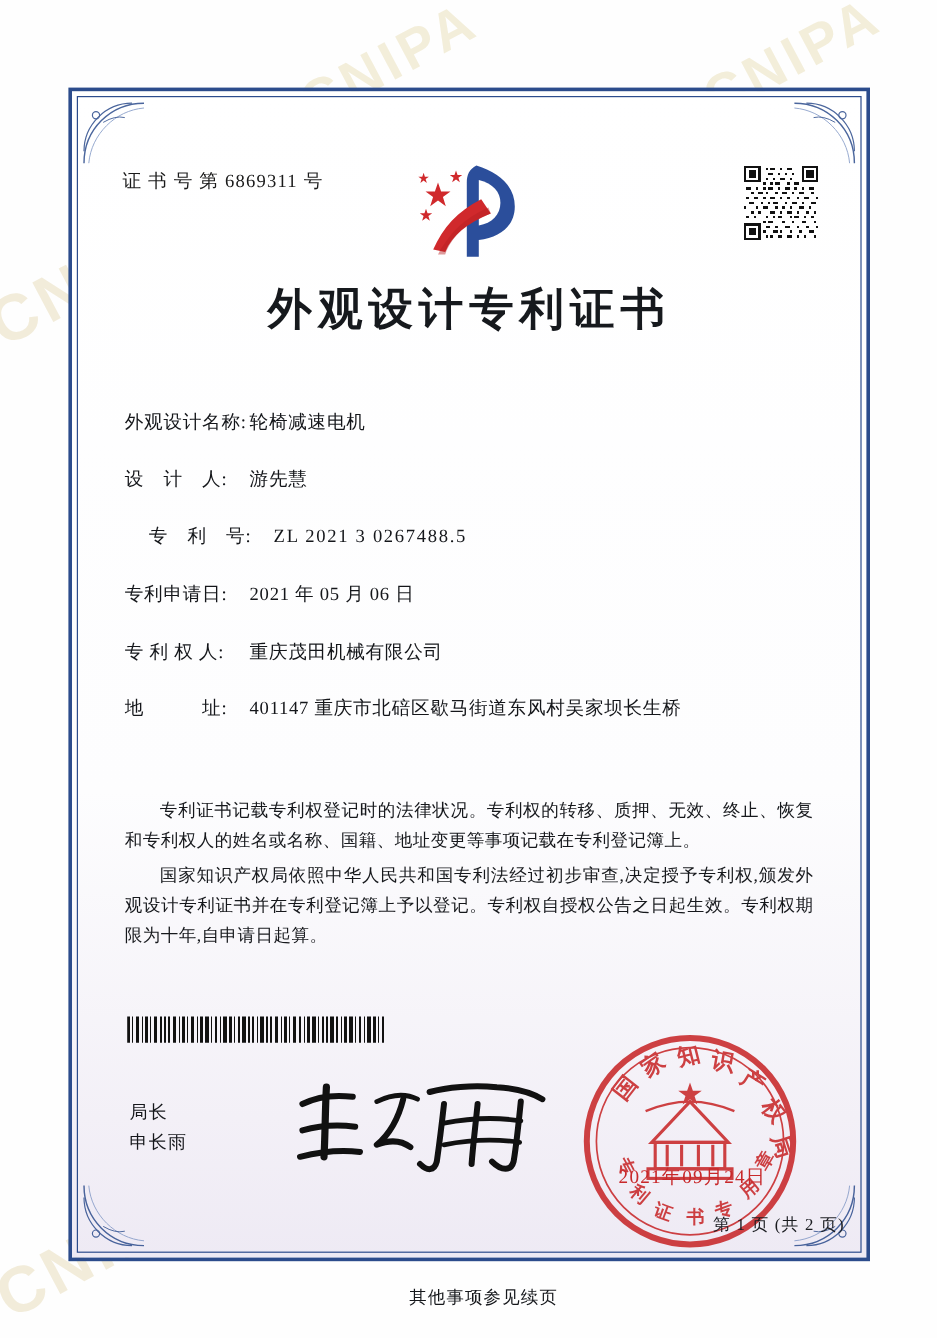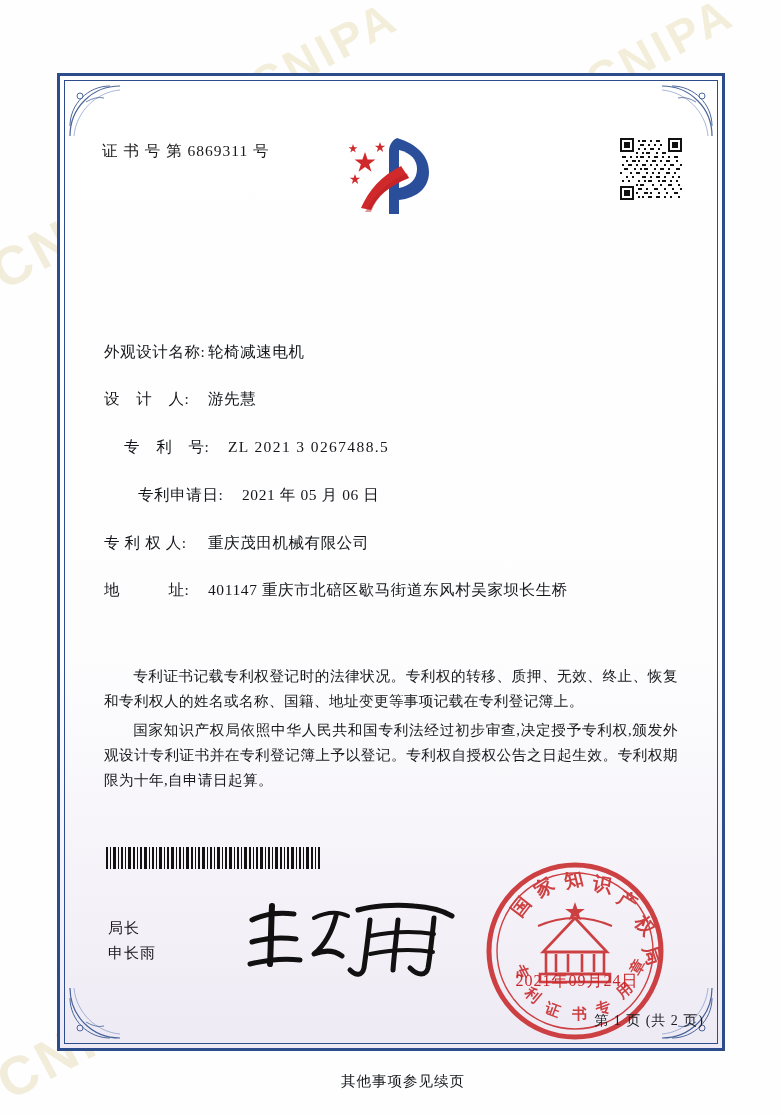--- a/index.html
+++ b/index.html
@@ -116,21 +116,21 @@
     display: inline-block;
     width: 104px;
     text-align: left;
   }
   .field .val { display: inline-block; }
   .field .val.num { letter-spacing: 1.4px; }
 
   .f1 { top: 266px; }
   .f2 { top: 313px; }
   .f3 { top: 361px; margin-left: 20px; }
-  .f4 { top: 409px; margin-left: 34px; }
+  .f4 { top: 409px; }
   .f5 { top: 457px; }
   .f6 { top: 504px; }
   .f7 { top: 551px; }
 
   .pubno-label { position: absolute; left: 358px; }
   .pubno-value { position: absolute; left: 460px; }
 
   
   #para-wrap {
     position: absolute;
@@ -404,20 +404,21 @@
 
         <g fill="#d0292c">
           <polygon points="40,18 42.6,25.5 50.4,25.5 44.1,30.2 46.5,37.8 40,33.1 33.5,37.8 35.9,30.2 29.6,25.5 37.4,25.5"></polygon>
           <polygon points="55,8 56.3,11.8 60.2,11.8 57,14.1 58.2,17.9 55,15.6 51.8,17.9 53,14.1 49.8,11.8 53.7,11.8"></polygon>
           <polygon points="30,40 31.3,43.8 35.2,43.8 32,46.1 33.2,49.9 30,47.6 26.8,49.9 28,46.1 24.8,43.8 28.7,43.8"></polygon>
           <polygon points="28,10 29.1,13.2 32.4,13.2 29.7,15.2 30.7,18.4 28,16.4 25.3,18.4 26.3,15.2 23.6,13.2 26.9,13.2"></polygon>
         </g>
       </svg>
     </div>
 
+    <div id="doc-title">外观设计专利证书</div>
 
     <div class="field f2">
       <span class="lbl">设　计　人:</span><span class="val">游先慧</span>
     </div>
     <div class="field f1">
       <span class="lbl">外观设计名称:</span><span class="val">轮椅减速电机</span>
     </div>
     <div class="field f3">
       <span class="lbl">专　利　号:</span><span class="val num">ZL 2021 3 0267488.5</span>
     </div>

